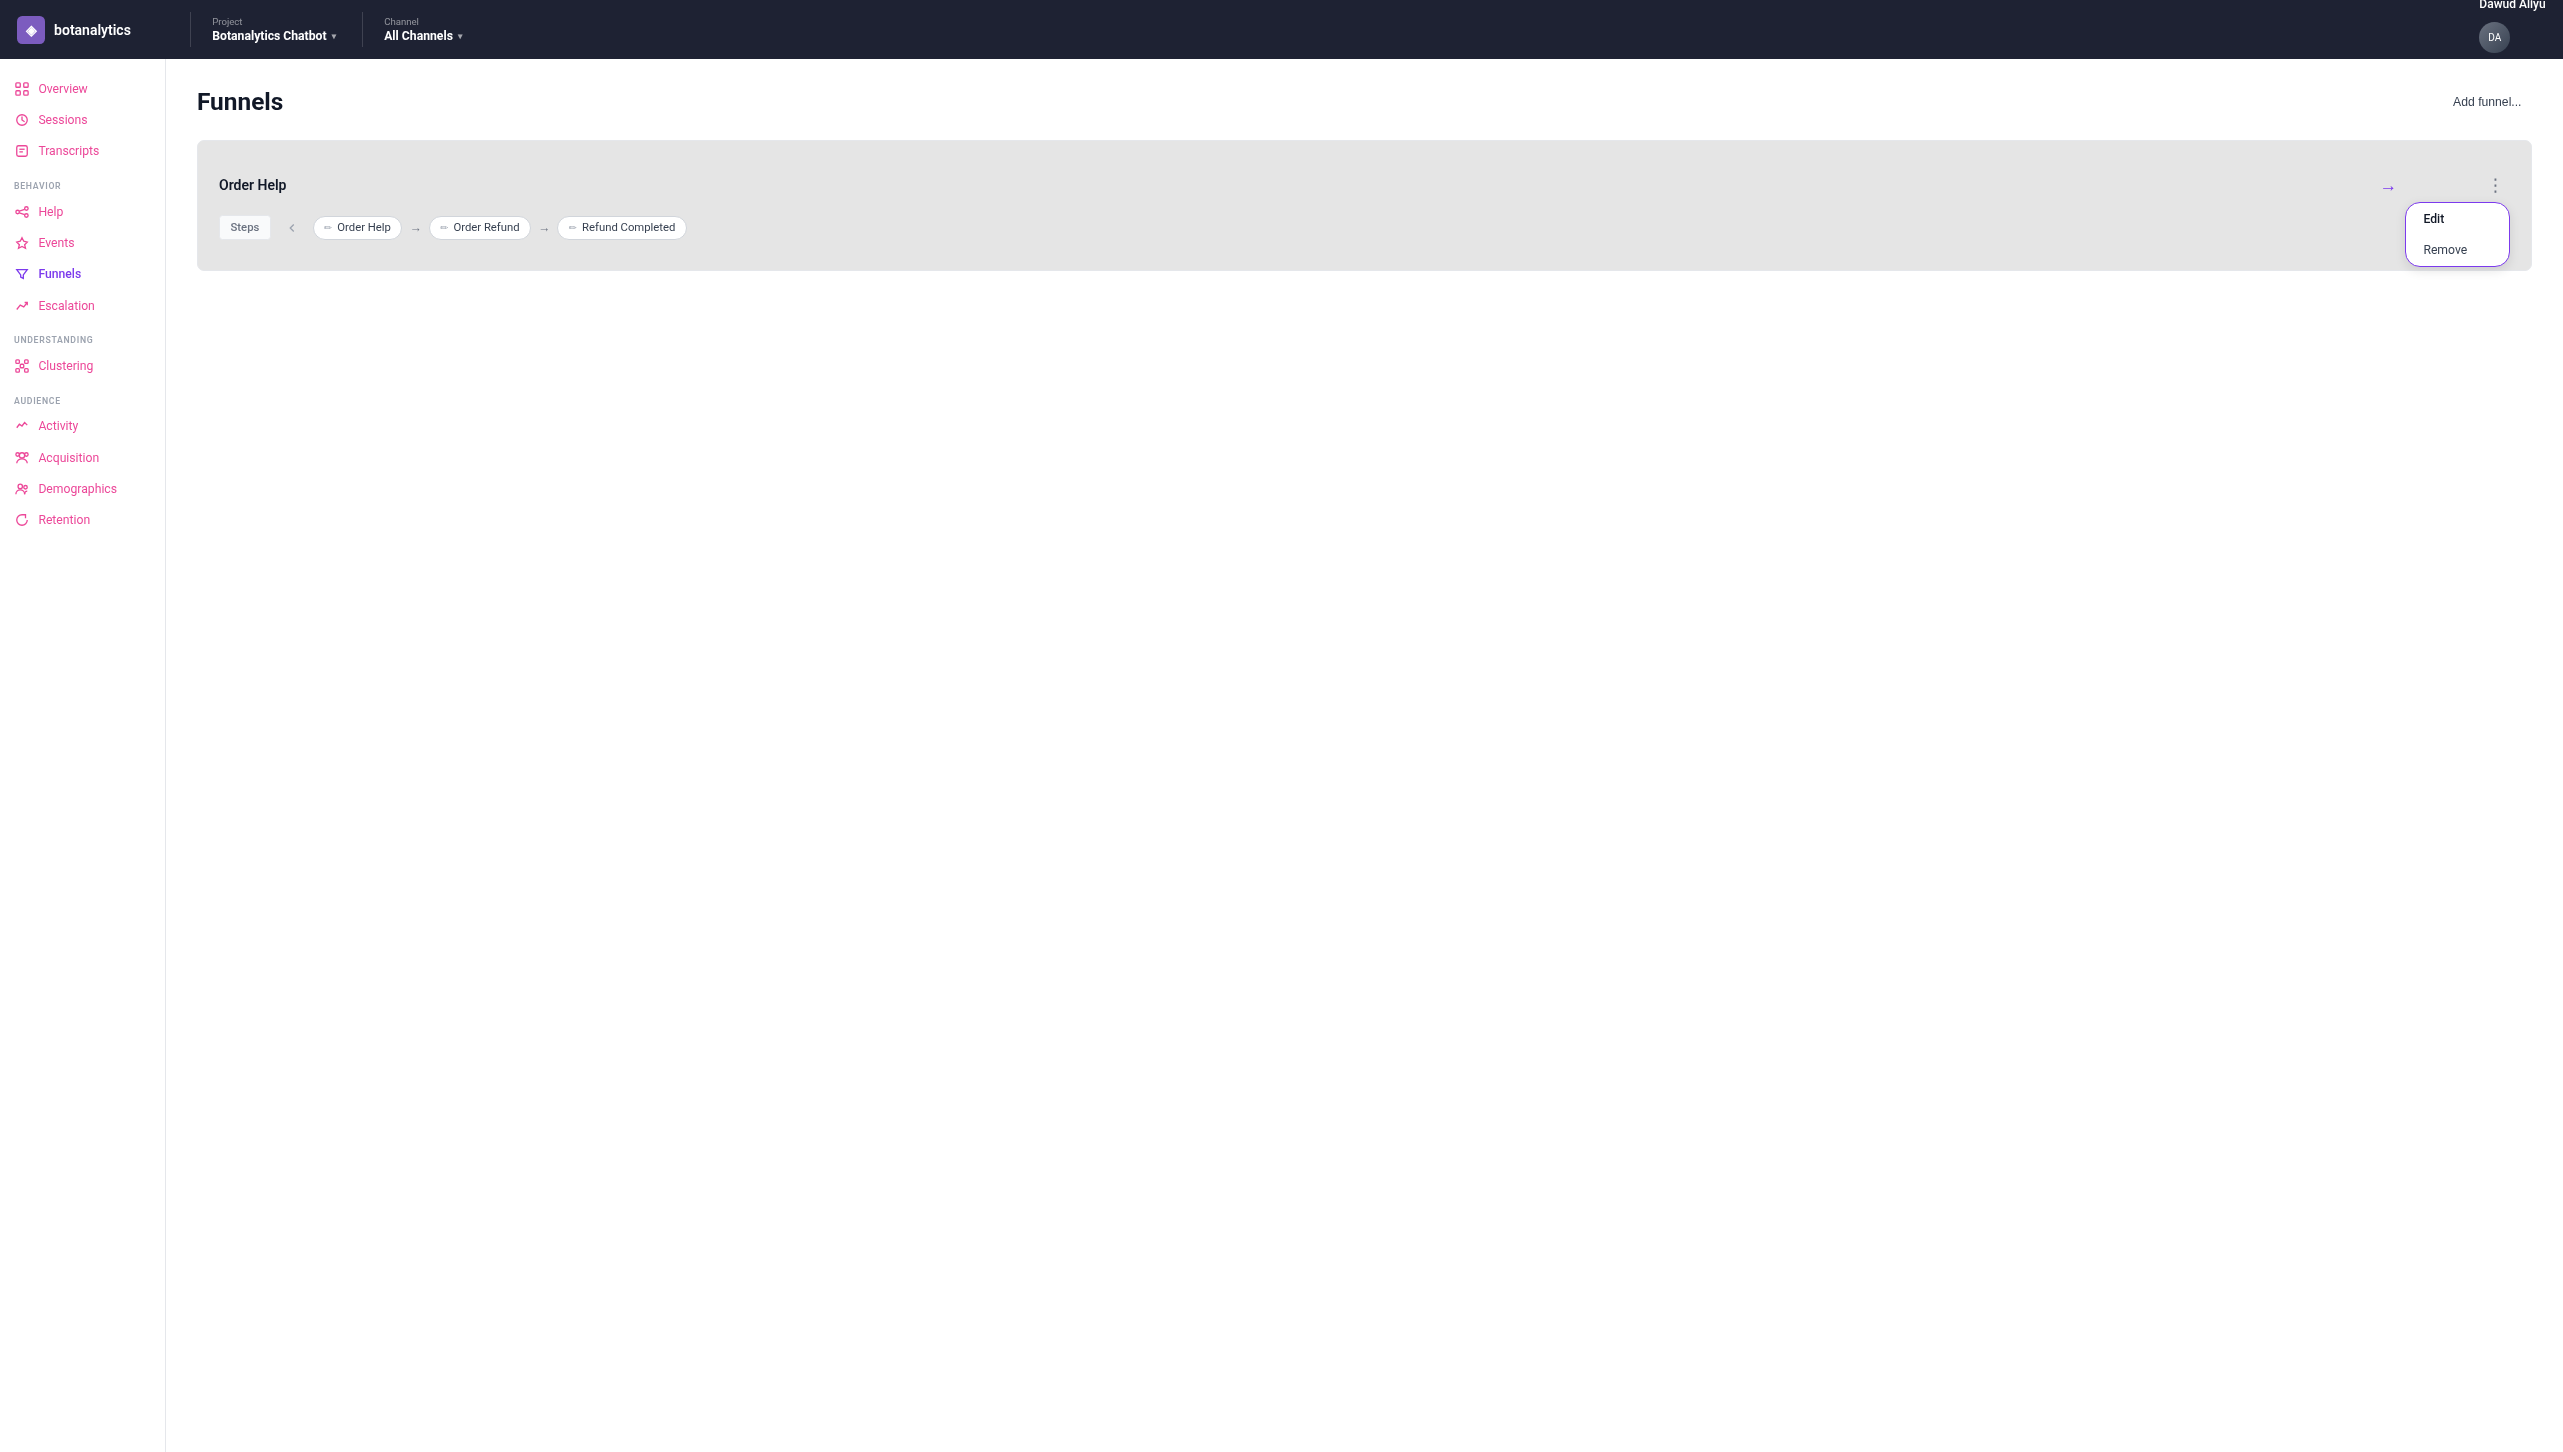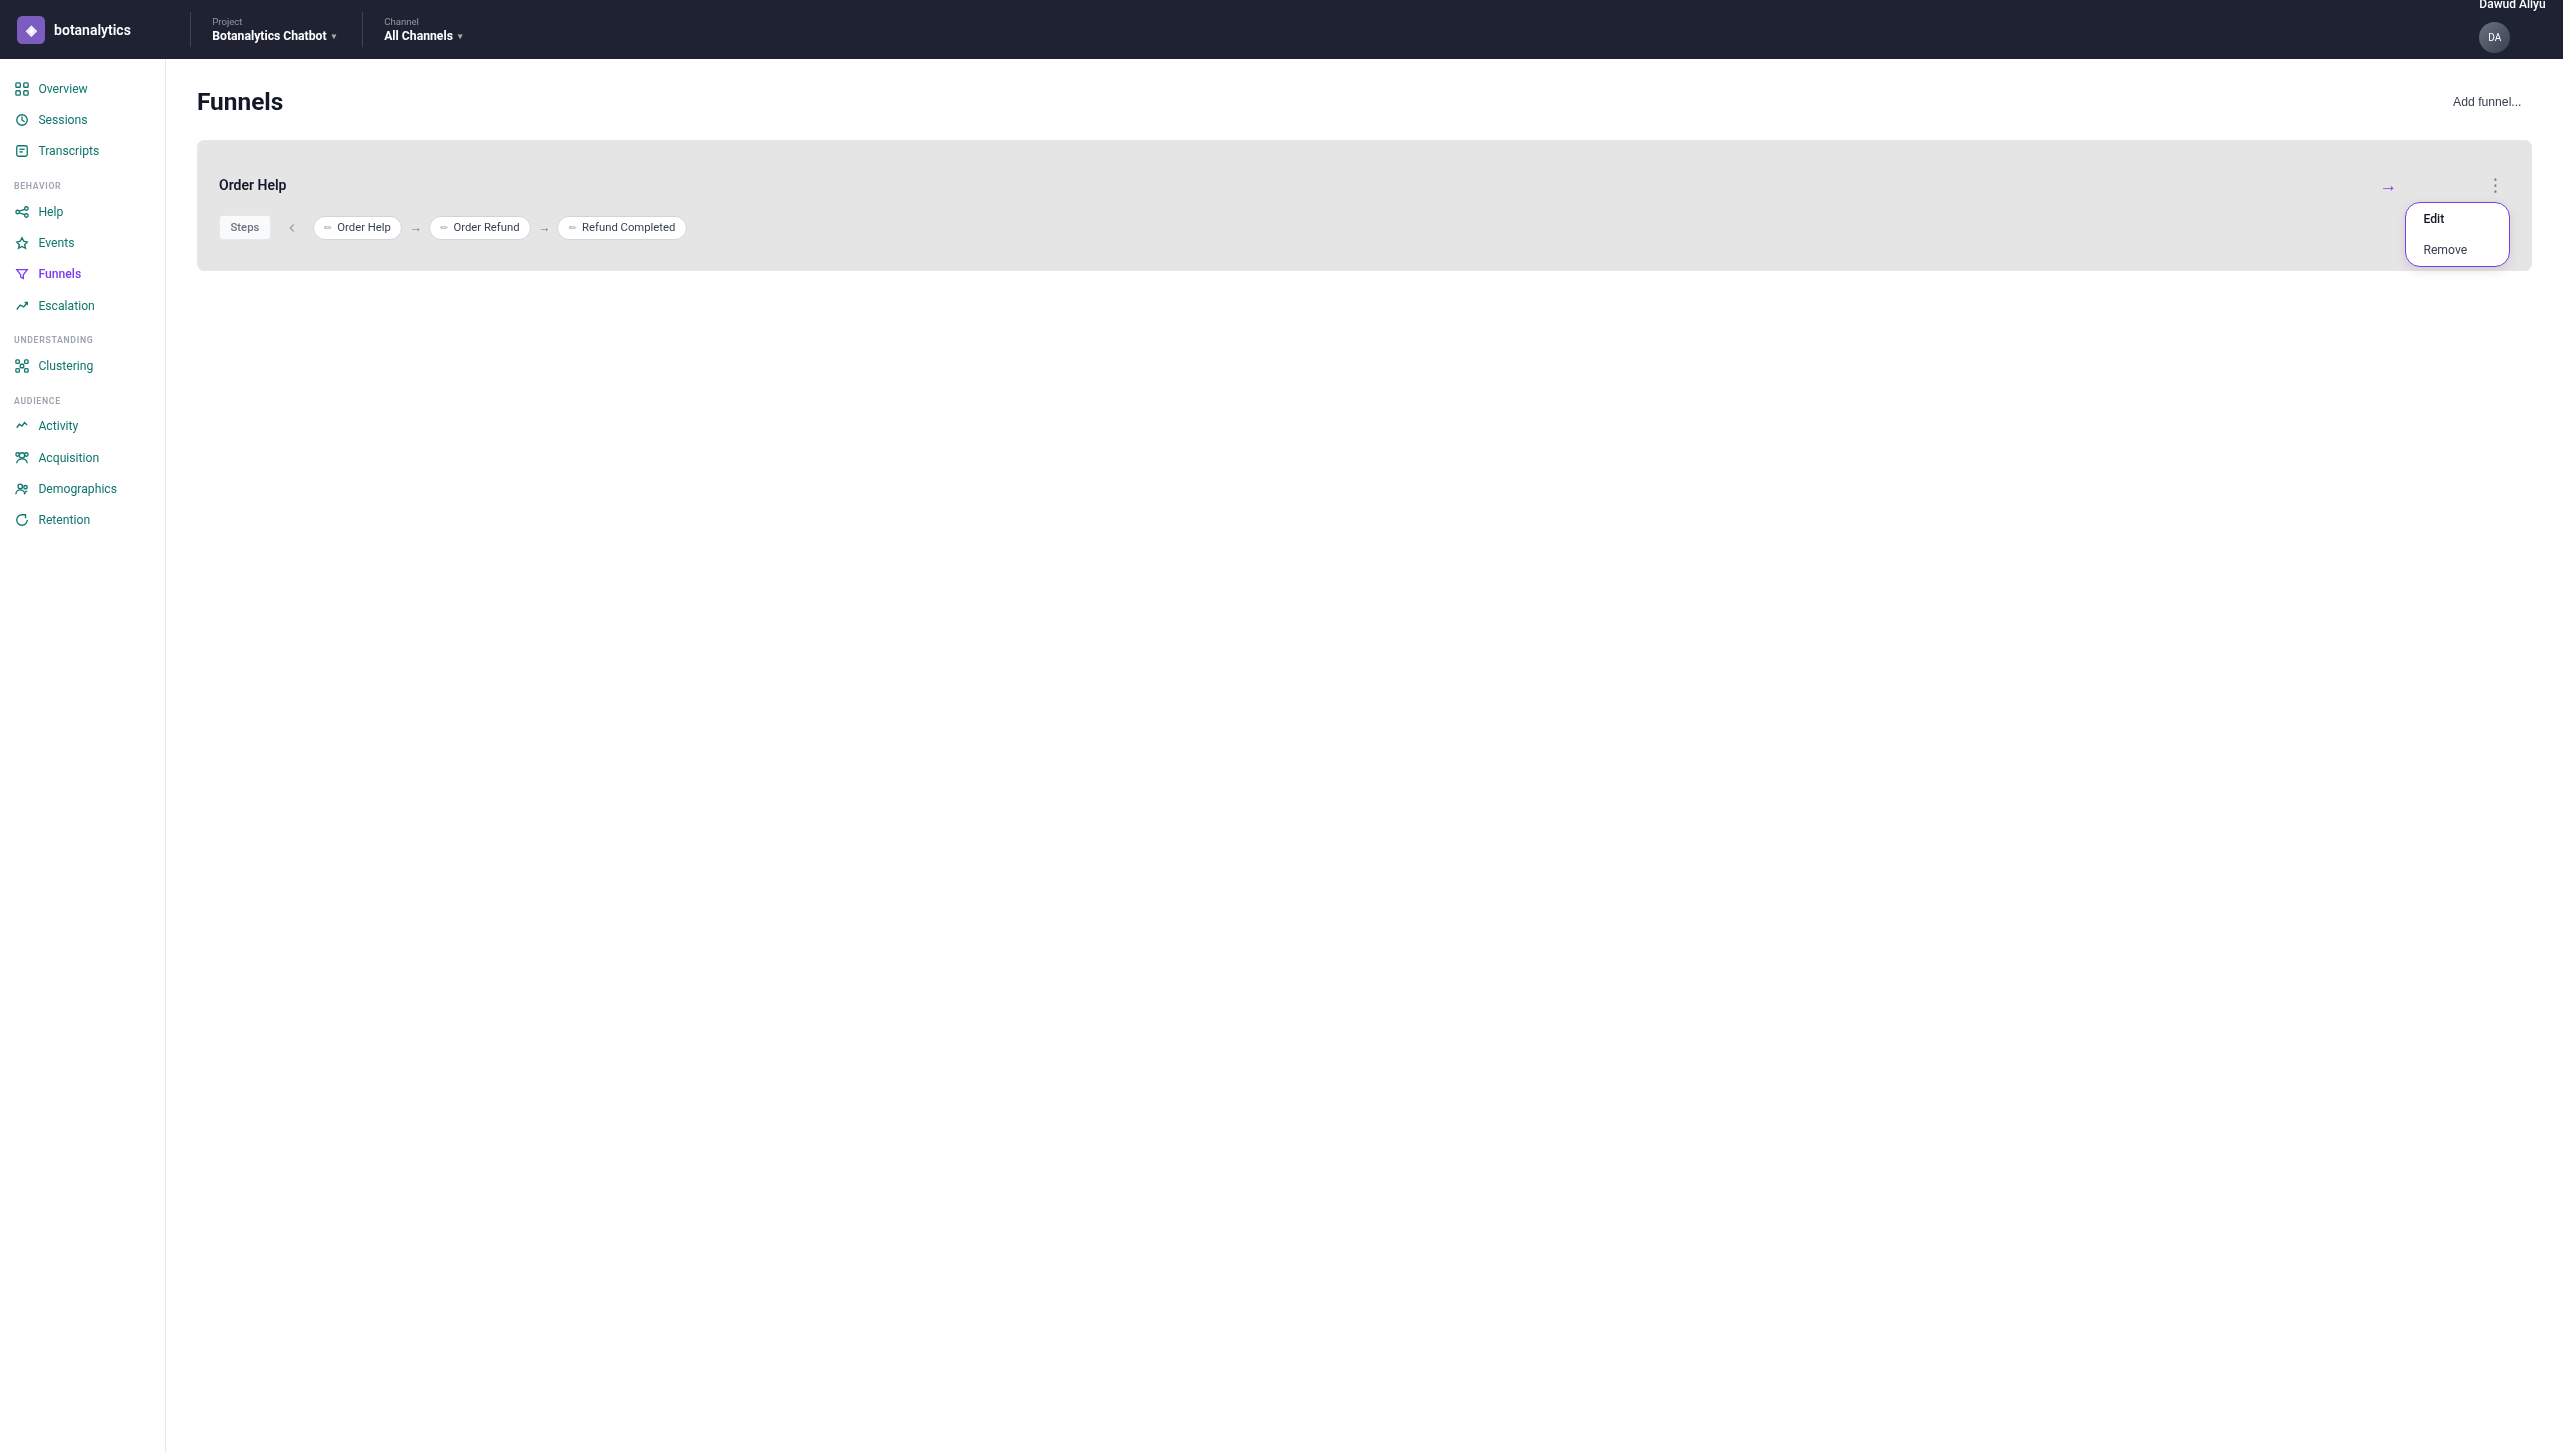--- a/index.html
+++ b/index.html
@@ -124,21 +124,21 @@
       text-transform: uppercase;
       letter-spacing: 0.08em;
       padding: 14px 14px 5.2px 14px;
     }
     .sidebar-item {
       display: flex;
       align-items: center;
       gap: 8.7px;
       padding: 7.8px 14px;
       font-size: 12.2px;
-      color: #0f766e;
+      color: #ec4899;
       cursor: pointer;
       border-radius: 0;
       transition: background 0.15s;
       text-decoration: none;
     }
     .sidebar-item.active {
       color: #7c3aed;
       font-weight: 500;
     }
     .sidebar-item .icon {

